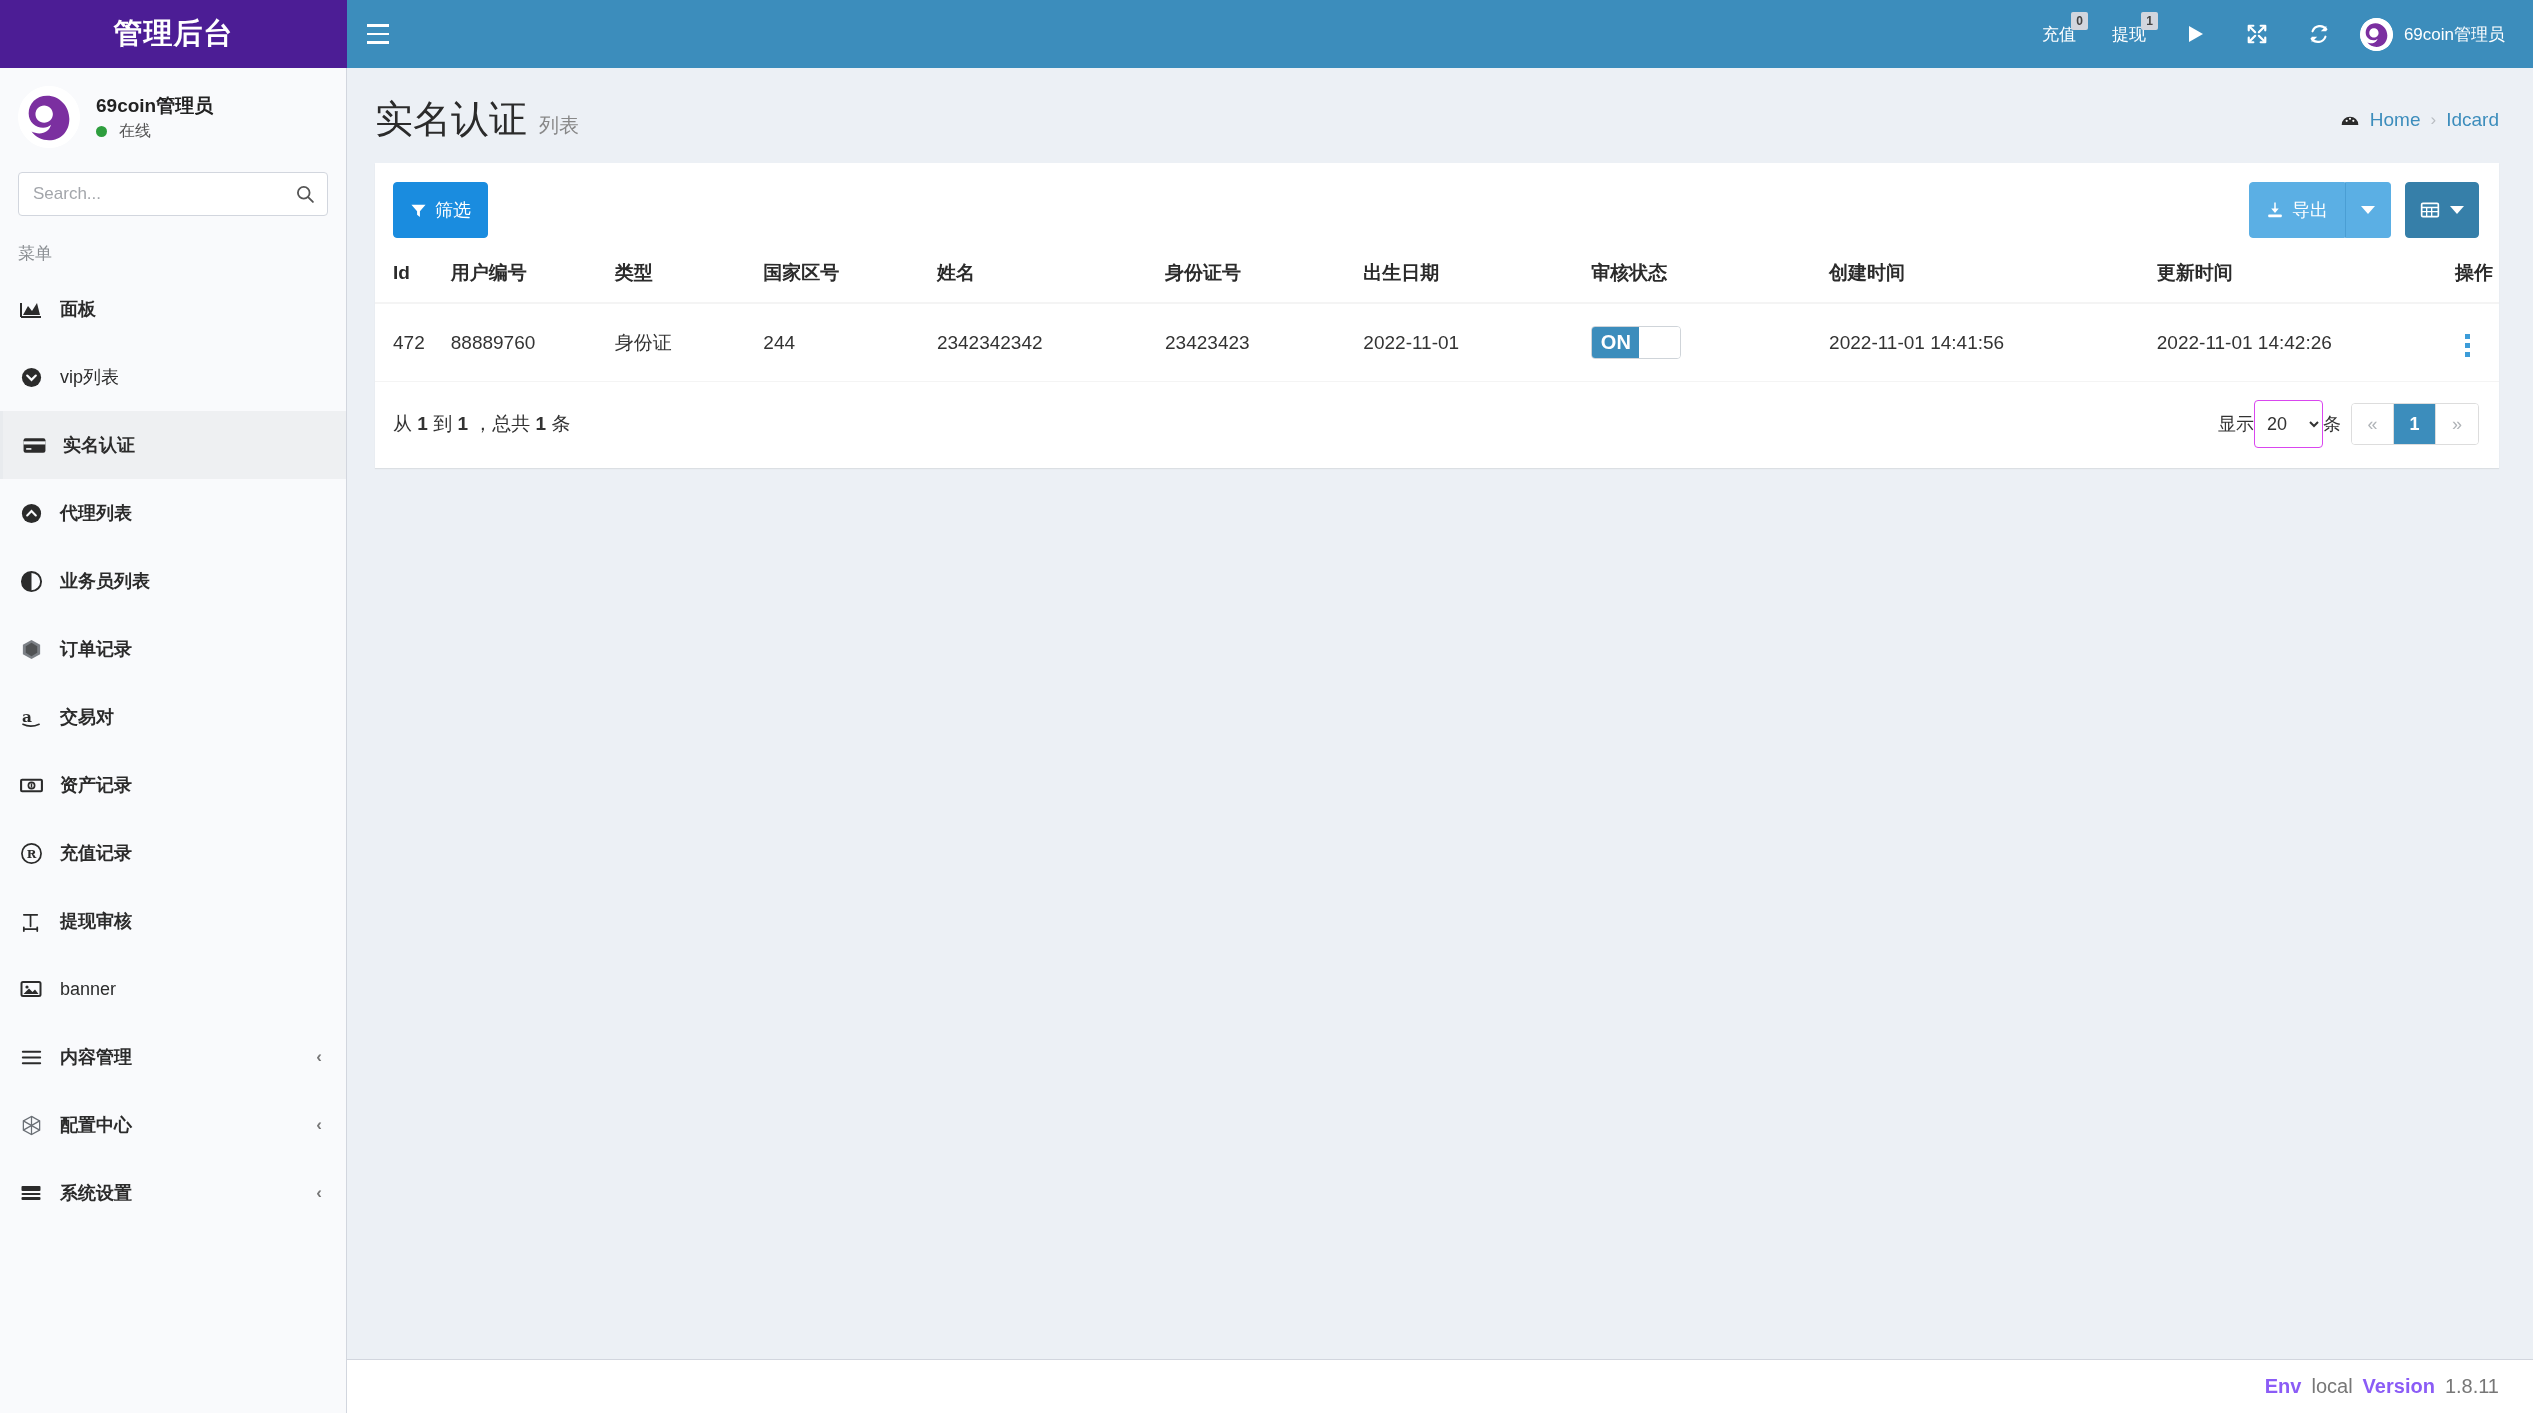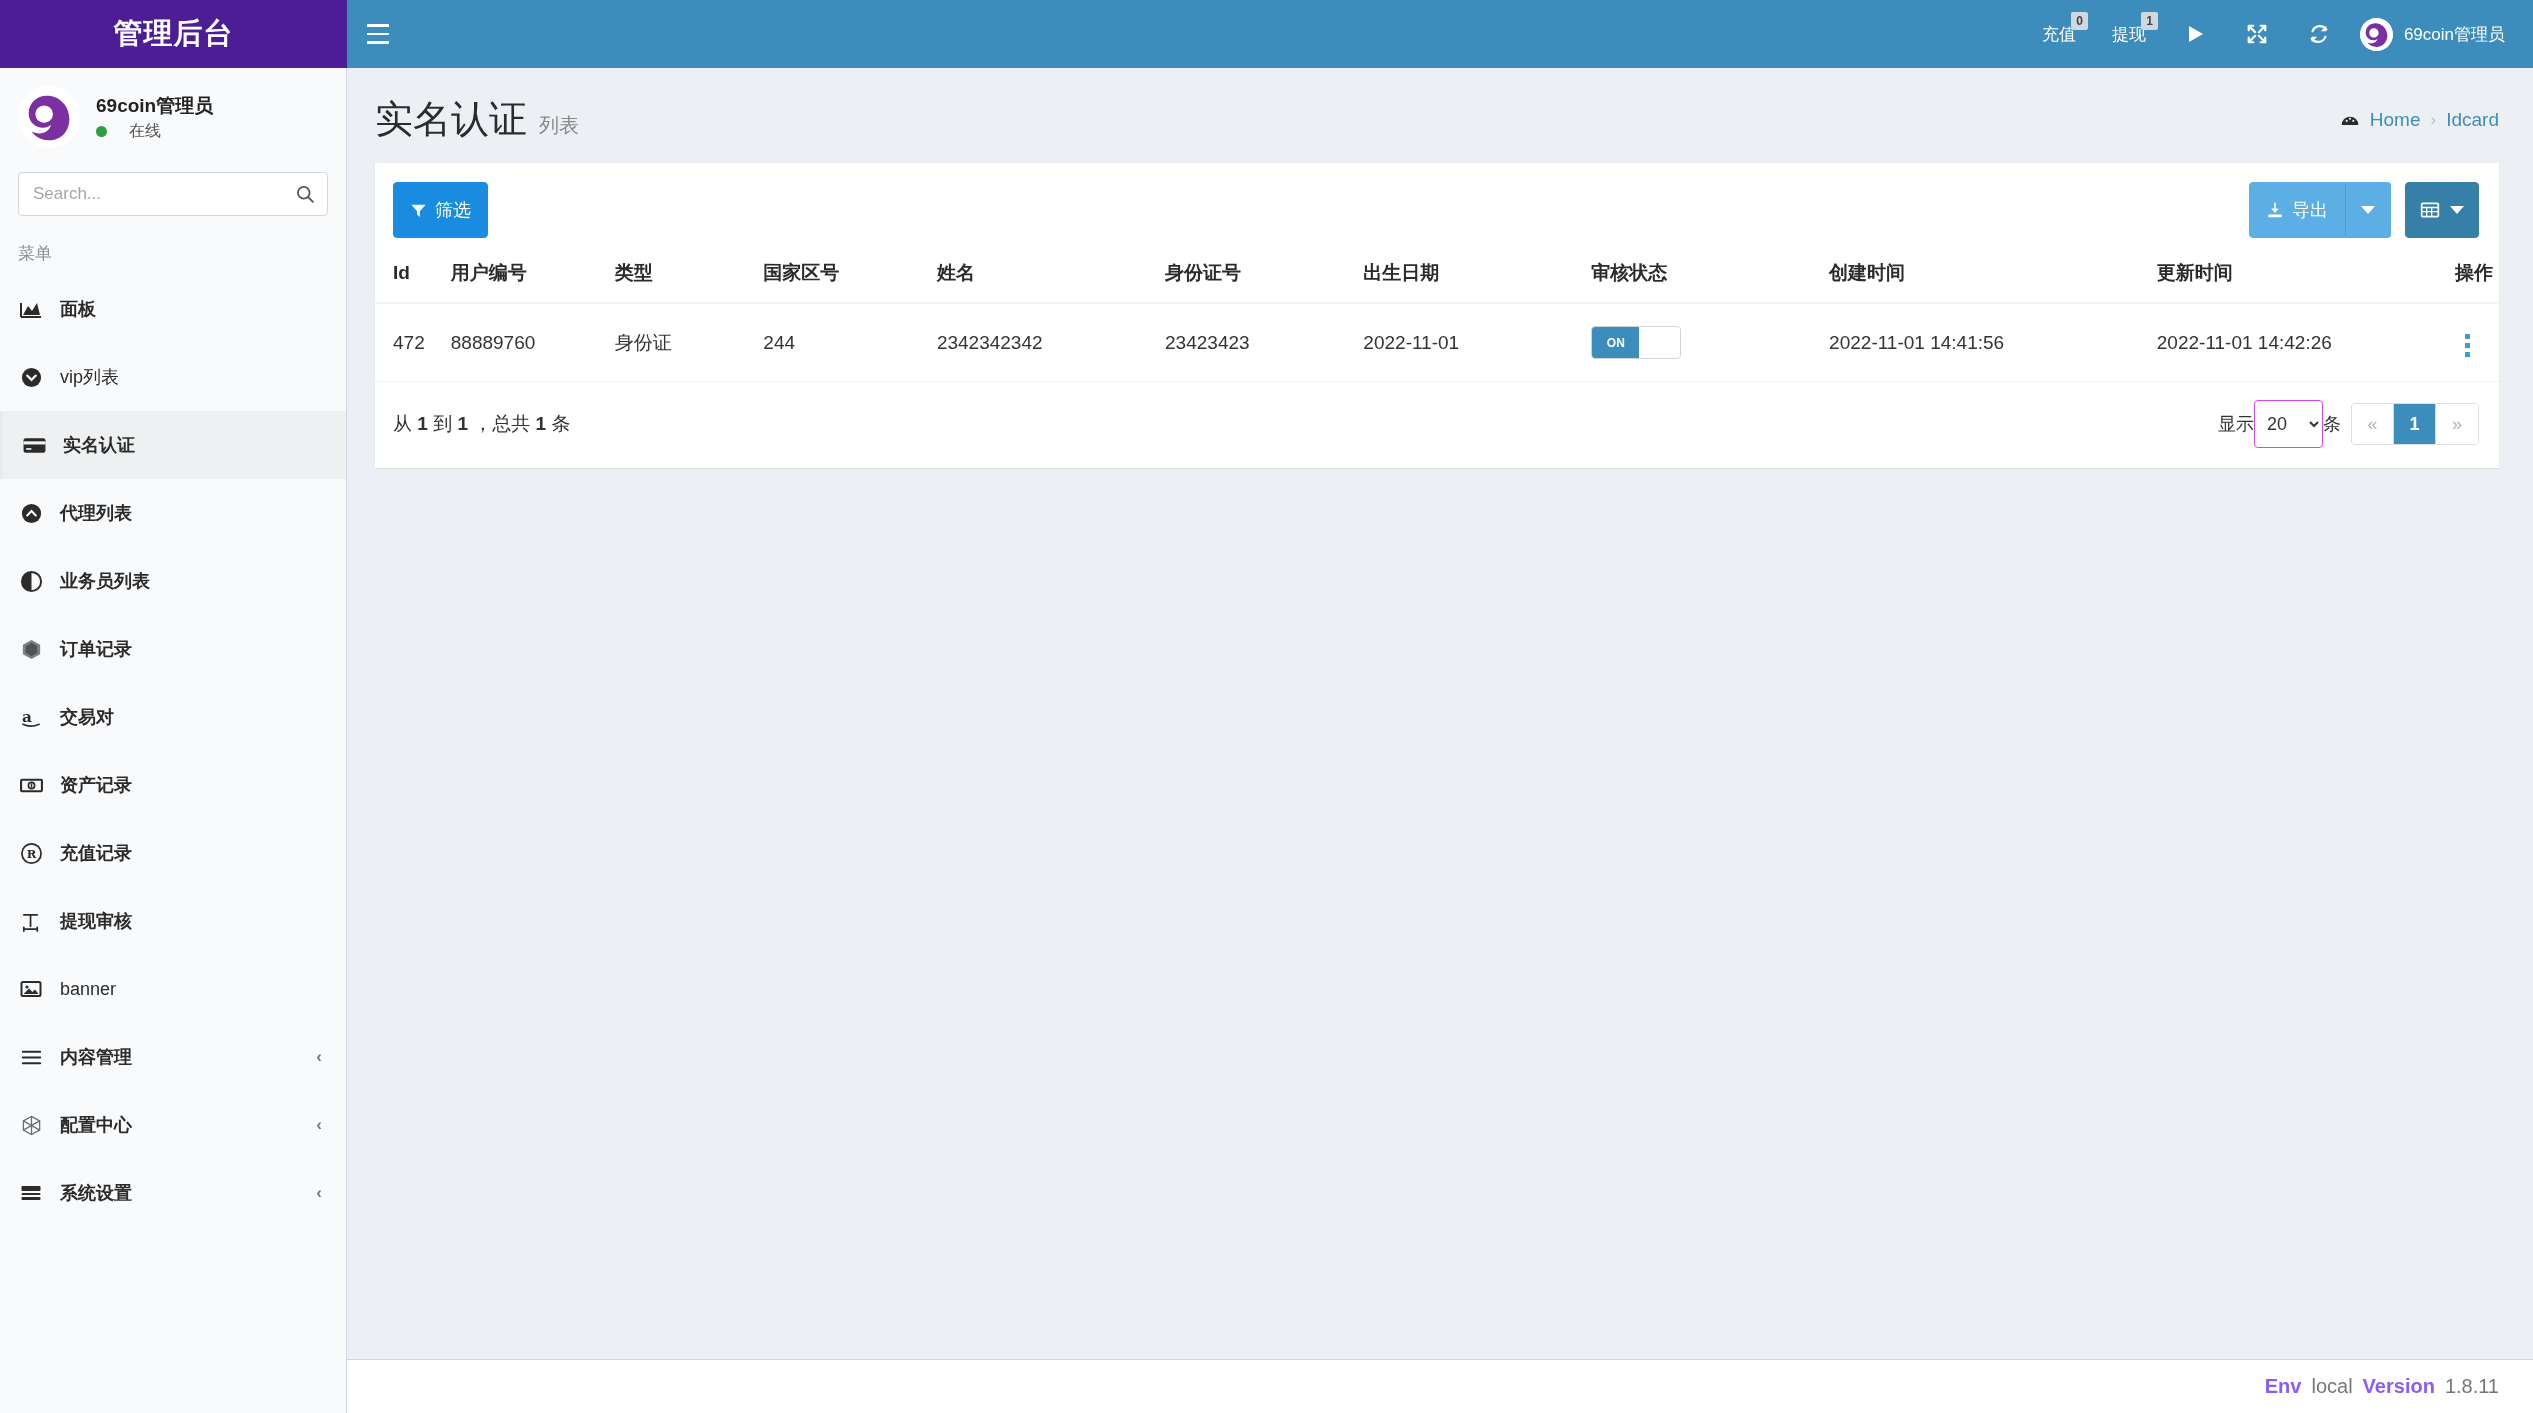--- a/index.html
+++ b/index.html
@@ -141,21 +141,21 @@
     overflow: hidden;
     flex: 0 0 62px;
   }
   .user-info .uname {
     font-size: 19px;
     font-weight: bold;
     color: #222;
     line-height: 1.45;
   }
   .user-status {
-    display: flex; align-items: center; gap: 22px;
+    display: flex; align-items: center; gap: 12px;
     font-size: 16px; color: #555;
     margin-top: 2px;
   }
   .dot-online {
     width: 11px; height: 11px; border-radius: 50%;
     background: #2e9e3e; display: inline-block;
   }
   .search-wrap {
     margin: 6px 18px 22px 18px;
     position: relative;
@@ -340,21 +340,21 @@
     width: 90px; height: 33px;
     border: 1px solid #cfd4d9;
     border-radius: 4px;
     overflow: hidden;
     cursor: pointer;
     background: #fff;
   }
   .switch-on {
     background: #3c8dbc;
     color: #fff;
-    font-size: 12px;
+    font-size: 20px;
     font-weight: bold;
     display: flex; align-items: center; justify-content: center;
     width: 47px;
   }
   .switch-knob { flex: 1; background: #fff; }
 
   .dots-btn {
     background: none; border: none; cursor: pointer;
     display: inline-flex; flex-direction: column;
     gap: 4px; padding: 6px 10px;

